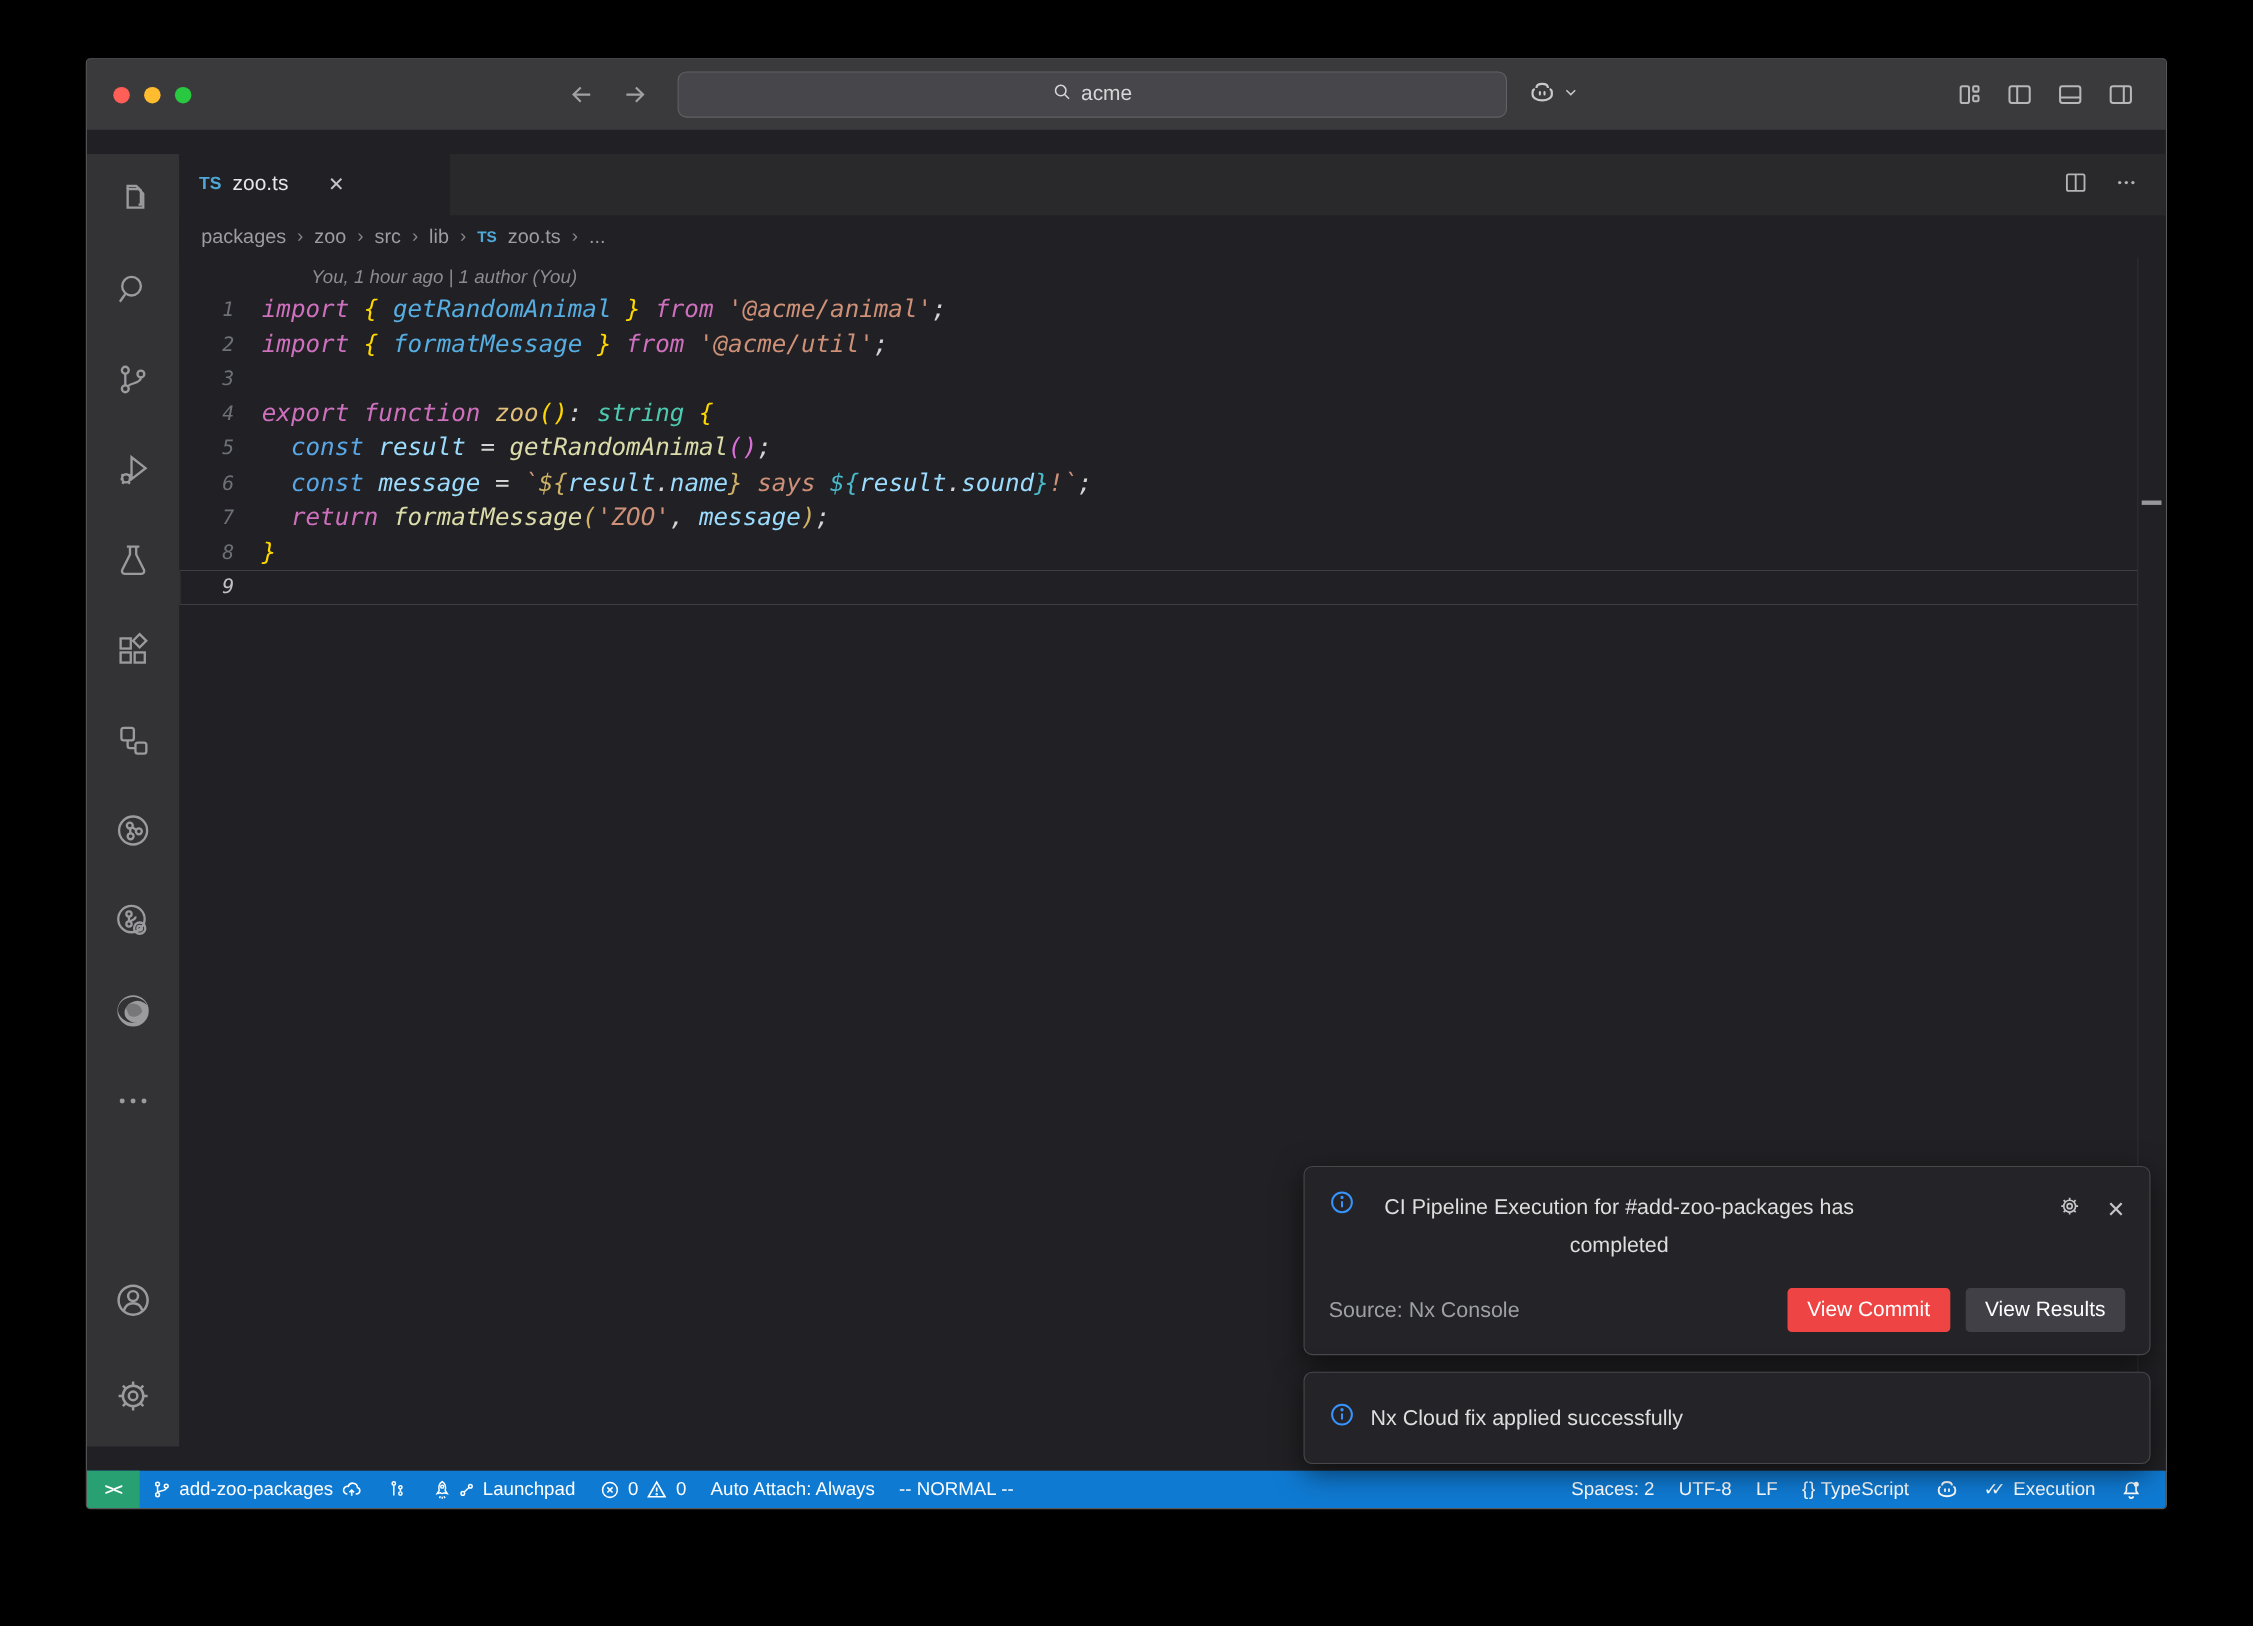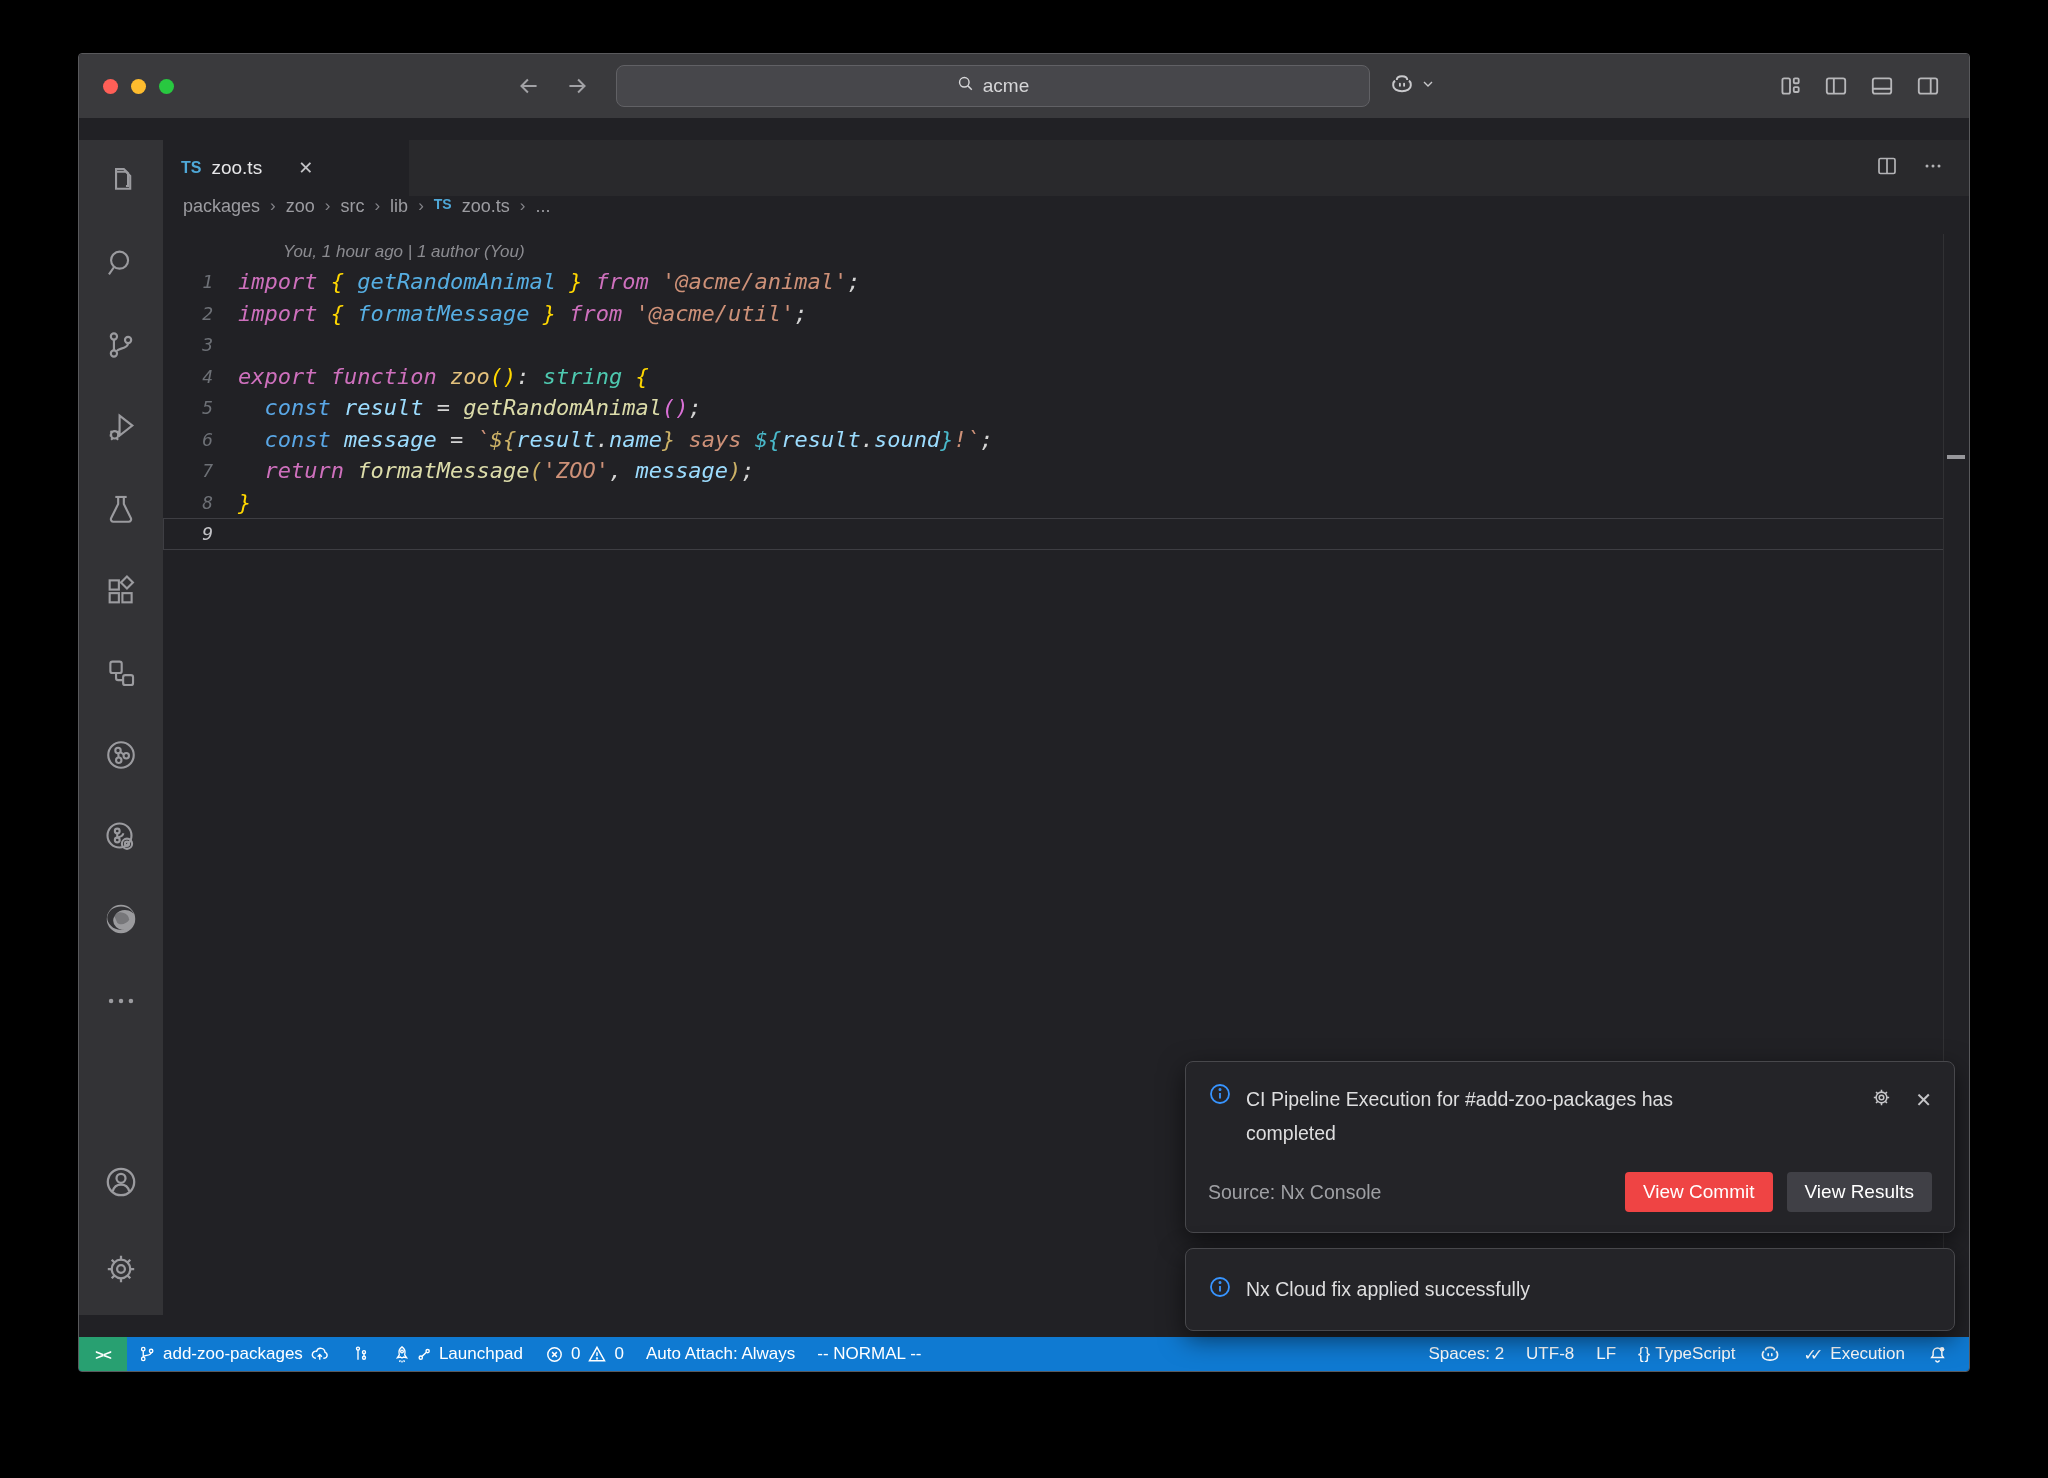--- a/index.html
+++ b/index.html
@@ -25,21 +25,21 @@
   .activitybar{width:84px;background:#333336;display:flex;flex-direction:column;align-items:center;flex:0 0 auto;}
   .ab-item{height:82px;display:flex;align-items:center;justify-content:center;width:100%;color:#9b9b9f;cursor:pointer;}
   .ab-spacer{flex:1}
   .editor-col{flex:1;display:flex;flex-direction:column;min-width:0;background:#212125;}
   .tabbar{height:56px;background:#29292c;display:flex;align-items:stretch;flex:0 0 auto;}
   .tab{background:#212125;display:flex;align-items:center;padding:0 18px;gap:10px;min-width:210px;}
   .ts-badge{color:#4fa8d8;font-weight:bold;font-size:16px;}
   .tab-label{color:#e6e6e8;font-size:19px;}
   .tab-close{color:#c3c3c6;font-size:18px;margin-left:26px;cursor:pointer;}
   .tab-actions{margin-left:auto;display:flex;align-items:center;gap:22px;padding-right:24px;color:#b3b3b6;}
-  .breadcrumbs{height:38px;display:flex;gap:10px;padding-left:20px;color:#9c9ca1;
+  .breadcrumbs{height:38px;display:flex;align-items:center;gap:10px;padding-left:20px;color:#9c9ca1;
                font-size:18px;flex:0 0 auto;background:#212125;}
   .crumb{cursor:pointer}
   .crumb-sep{color:#85858a;font-size:17px;}
   .bc-ts{color:#4fa8d8;font-weight:bold;font-size:14px;}
   
   .editor{flex:1;position:relative;overflow:hidden;font-family:"DejaVu Sans Mono",monospace;}
   .code-scroll{position:absolute;left:0;top:0;right:25px;bottom:0;padding-top:4px;font-style:italic;}
   .blame{font-family:"Liberation Sans",sans-serif;color:#8b8b90;font-size:17px;height:28px;
          line-height:28px;padding-left:120px;white-space:pre;}
   .line{display:flex;height:31.5px;line-height:31.5px;font-size:22px;white-space:pre;}
@@ -47,21 +47,21 @@
   .line .toks{margin-left:25px;}
   .line.active{box-shadow:inset 0 0 0 1px #3e3e43;}
   .line.active .ln{color:#c2c2c6;}
   .overview{position:absolute;right:0;top:0;bottom:0;width:25px;border-left:1px solid #313134;}
   .overview-dash{position:absolute;top:221px;left:3px;width:18px;height:4px;background:#97979b;}
   
   .toasts{position:absolute;right:14px;bottom:40px;width:770px;display:flex;flex-direction:column;gap:15px;}
   .toast{background:#242428;border:1px solid #48484c;border-radius:8px;box-shadow:0 8px 26px rgba(0,0,0,.55);
          padding:20px 22px;color:#dededf;font-size:19.5px;}
   .toast-head{display:flex;align-items:flex-start;}
-  .n-msg{line-height:1.75;width:480px;margin-left:14px;}
+  .n-msg{line-height:1.75;width:480px;text-align:center;}
   .n-icons{margin-left:auto;display:flex;gap:22px;align-items:center;color:#c6c6c9;padding-top:4px;}
   .toast-foot{display:flex;align-items:center;margin-top:22px;}
   .n-source{color:#9fa0a4;}
   .n-actions{margin-left:auto;display:flex;gap:14px;}
   .btn{height:40px;border:none;border-radius:4px;padding:0 18px;font-size:19px;color:#fff;
        font-family:"Liberation Sans",sans-serif;cursor:pointer;}
   .btn.primary{background:#ef4444;}
   .btn.secondary{background:#404046;}
   .toast.simple{display:flex;align-items:center;gap:14px;padding:26px 22px;}
   

